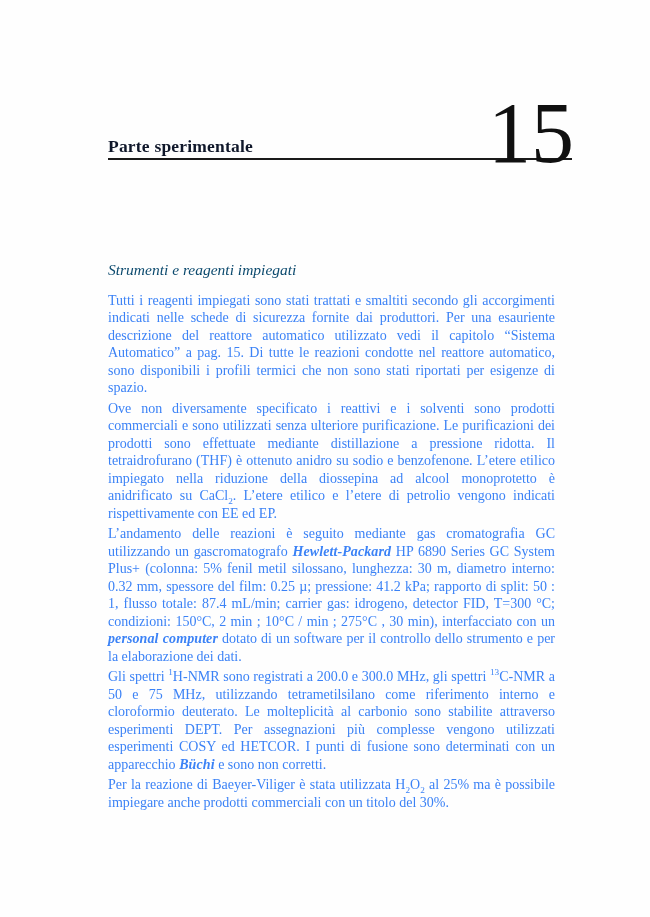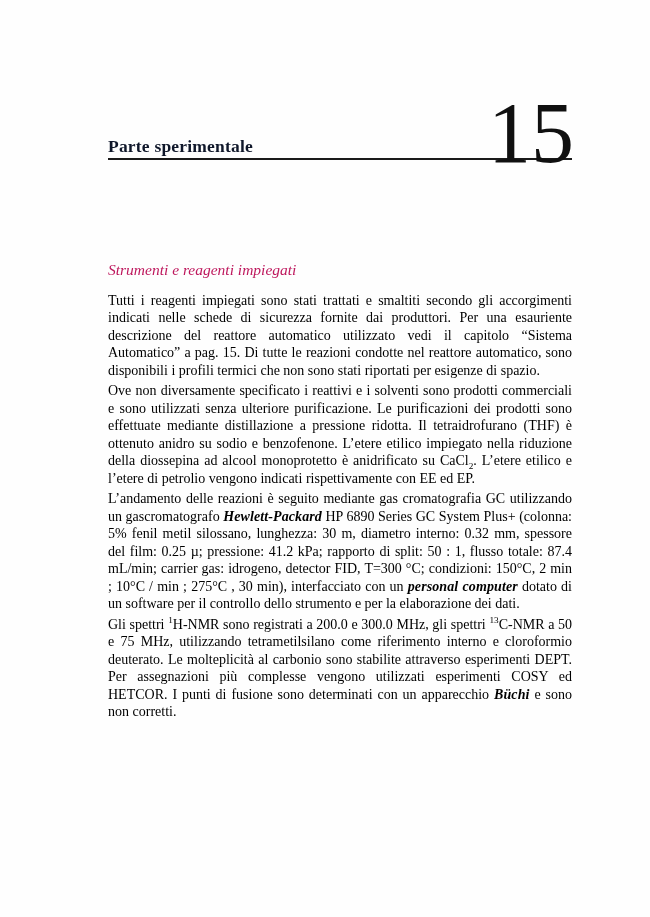--- a/index.html
+++ b/index.html
@@ -48,32 +48,32 @@
     font-size: 86px;
     line-height: 1;
     font-weight: 400;
     color: #101010;
   }
   .section-title {
     margin-top: 101px;
     font-style: italic;
     font-size: 15.5px;
     line-height: 1.2;
-    color: #be185d;
+    color: #0c4a6e;
   }
   .paragraphs {
     margin-top: 12px;
   }
   .paragraphs p {
-    margin: 3px 0 0 0;
+    margin: 3px 17px 0 0;
     font-size: 14px;
     line-height: 17.5px;
     text-align: justify;
     text-justify: inter-word;
-    color: #000000;
+    color: #3b82f6;
   }
   .paragraphs p:first-child {
     margin-top: 0;
   }
   .paragraphs sup, .paragraphs sub {
     font-size: 66%;
     line-height: 0;
   }
   .paragraphs i {
     letter-spacing: 0.1px;
@@ -91,16 +91,17 @@
       <div class="chapter-number">15</div>
     </div>
 
     <div class="section-title">Strumenti e reagenti impiegati</div>
 
     <div class="paragraphs">
         <p><span>Tutti i reagenti impiegati sono stati trattati e smaltiti secondo gli accorgimenti indicati nelle schede di sicurezza fornite dai produttori. Per una esauriente descrizione del reattore automatico utilizzato vedi il capitolo “Sistema Automatico” a pag. 15. Di tutte le reazioni condotte nel reattore automatico, sono disponibili i profili termici che non sono stati riportati per esigenze di spazio.</span></p>
         <p><span>Ove non diversamente specificato i reattivi e i solventi sono prodotti commerciali e sono utilizzati senza ulteriore purificazione. Le purificazioni dei prodotti sono effettuate mediante distillazione a pressione ridotta. Il tetraidrofurano (THF) è ottenuto anidro su sodio e benzofenone. L’etere etilico impiegato nella riduzione della diossepina ad alcool monoprotetto è anidrificato su CaCl</span><sub>2</sub><span>. L’etere etilico e l’etere di petrolio vengono indicati rispettivamente con EE ed EP.</span></p>
         <p><span>L’andamento delle reazioni è seguito mediante gas cromatografia GC utilizzando un gascromatografo </span><i>Hewlett-Packard</i><span> HP 6890 Series GC System Plus+ (colonna: 5% fenil metil silossano, lunghezza: 30 m, diametro interno: 0.32 mm, spessore del film: 0.25 µ; pressione: 41.2 kPa; rapporto di split: 50 : 1, flusso totale: 87.4 mL/min; carrier gas: idrogeno, detector FID, T=300 °C; condizioni: 150°C, 2 min ; 10°C / min ; 275°C , 30 min), interfacciato con un </span><i>personal computer</i><span> dotato di un software per il controllo dello strumento e per la elaborazione dei dati.</span></p>
         <p><span>Gli spettri </span><sup>1</sup><span>H-NMR sono registrati a 200.0 e 300.0 MHz, gli spettri </span><sup>13</sup><span>C-NMR a 50 e 75 MHz, utilizzando tetrametilsilano come riferimento interno e cloroformio deuterato. Le molteplicità al carbonio sono stabilite attraverso esperimenti DEPT. Per assegnazioni più complesse vengono utilizzati esperimenti COSY ed HETCOR. I punti di fusione sono determinati con un apparecchio </span><i>Büchi</i><span> e sono non corretti.</span></p>
+        <p><span>Per la reazione di Baeyer-Viliger è stata utilizzata H</span><sub>2</sub><span>O</span><sub>2</sub><span> al 25% ma è possibile impiegare anche prodotti commerciali con un titolo del 30%.</span></p>
       </div>
 
   </div>
 </div>
 
 </body></html>

